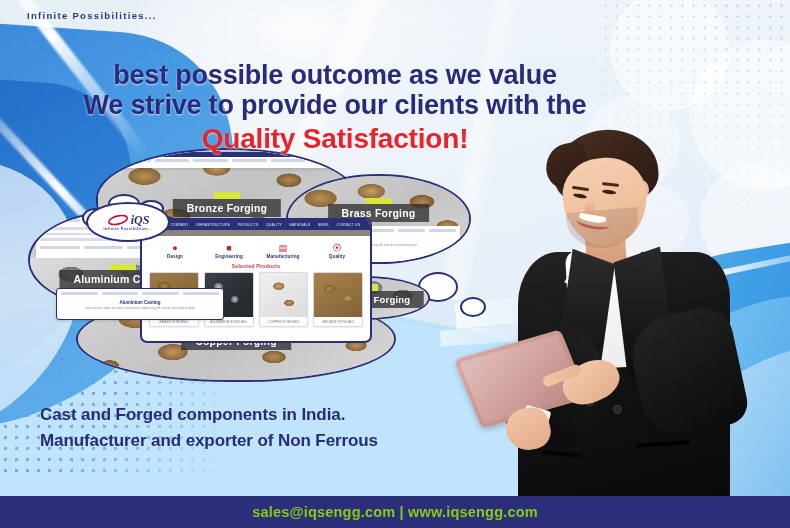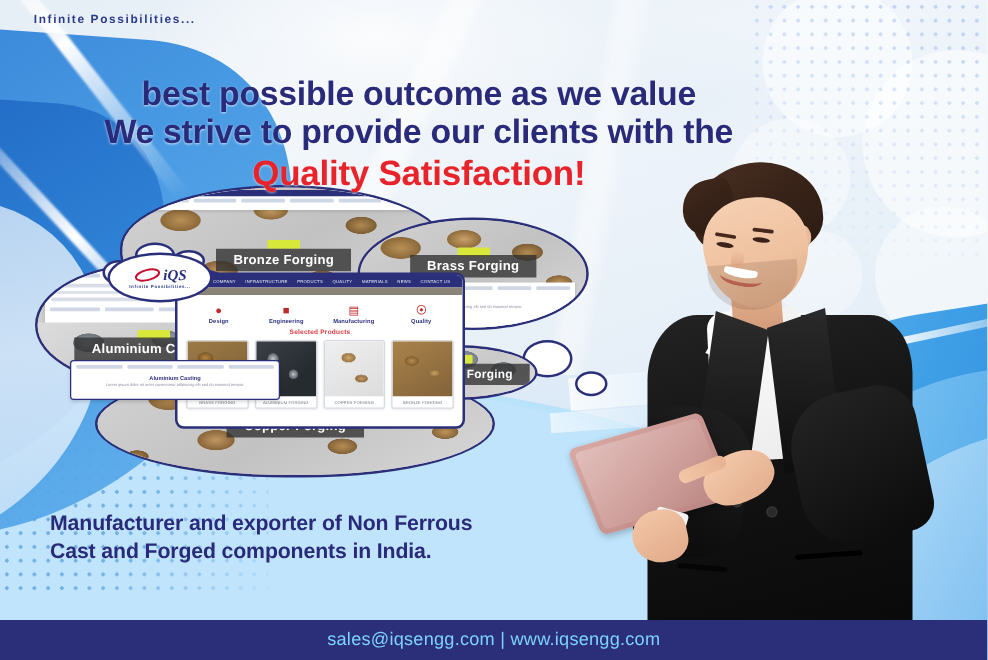--- a/index.html
+++ b/index.html
@@ -505,21 +505,21 @@
     background:#050505; transform:rotate(5deg); border-radius:2px;
   }
 
   
   .footer{
     position:absolute; left:0; bottom:0; width:790px; height:32px;
     background:#2b2f7a; z-index:60;
     display:flex; align-items:center; justify-content:center;
   }
   .footer-text{
-    color:#7dd3fc; font-size:14.5px; font-weight:normal; letter-spacing:.2px;
+    color:#84cc16; font-size:14.5px; font-weight:bold; letter-spacing:.2px;
   }
 </style>
 </head>
 <body>
 
 <div id="poster">
 
   <div class="bg-base"></div>
   <div class="bg-photo"></div>
 
@@ -742,21 +742,21 @@
     <div class="m-pocket"></div>
     <div class="m-pocket2"></div>
     <div class="m-tablet"></div>
     <div class="m-cuff"></div>
     <div class="m-hand-l"></div>
     <div class="m-hand-r"></div>
     <div class="m-finger"></div>
   </div>
 
   <div class="since-block">
+    <div class="since-sub" style="margin-top:0;">Cast and Forged components in India.</div>
     <div class="since-sub">Manufacturer and exporter of Non Ferrous</div>
-    <div class="since-sub" style="margin-top:0;">Cast and Forged components in India.</div>
   </div>
 
   <div class="footer">
     <span class="footer-text">sales@iqsengg.com | www.iqsengg.com</span>
   </div>
 
 </div>
 
 </body></html>

